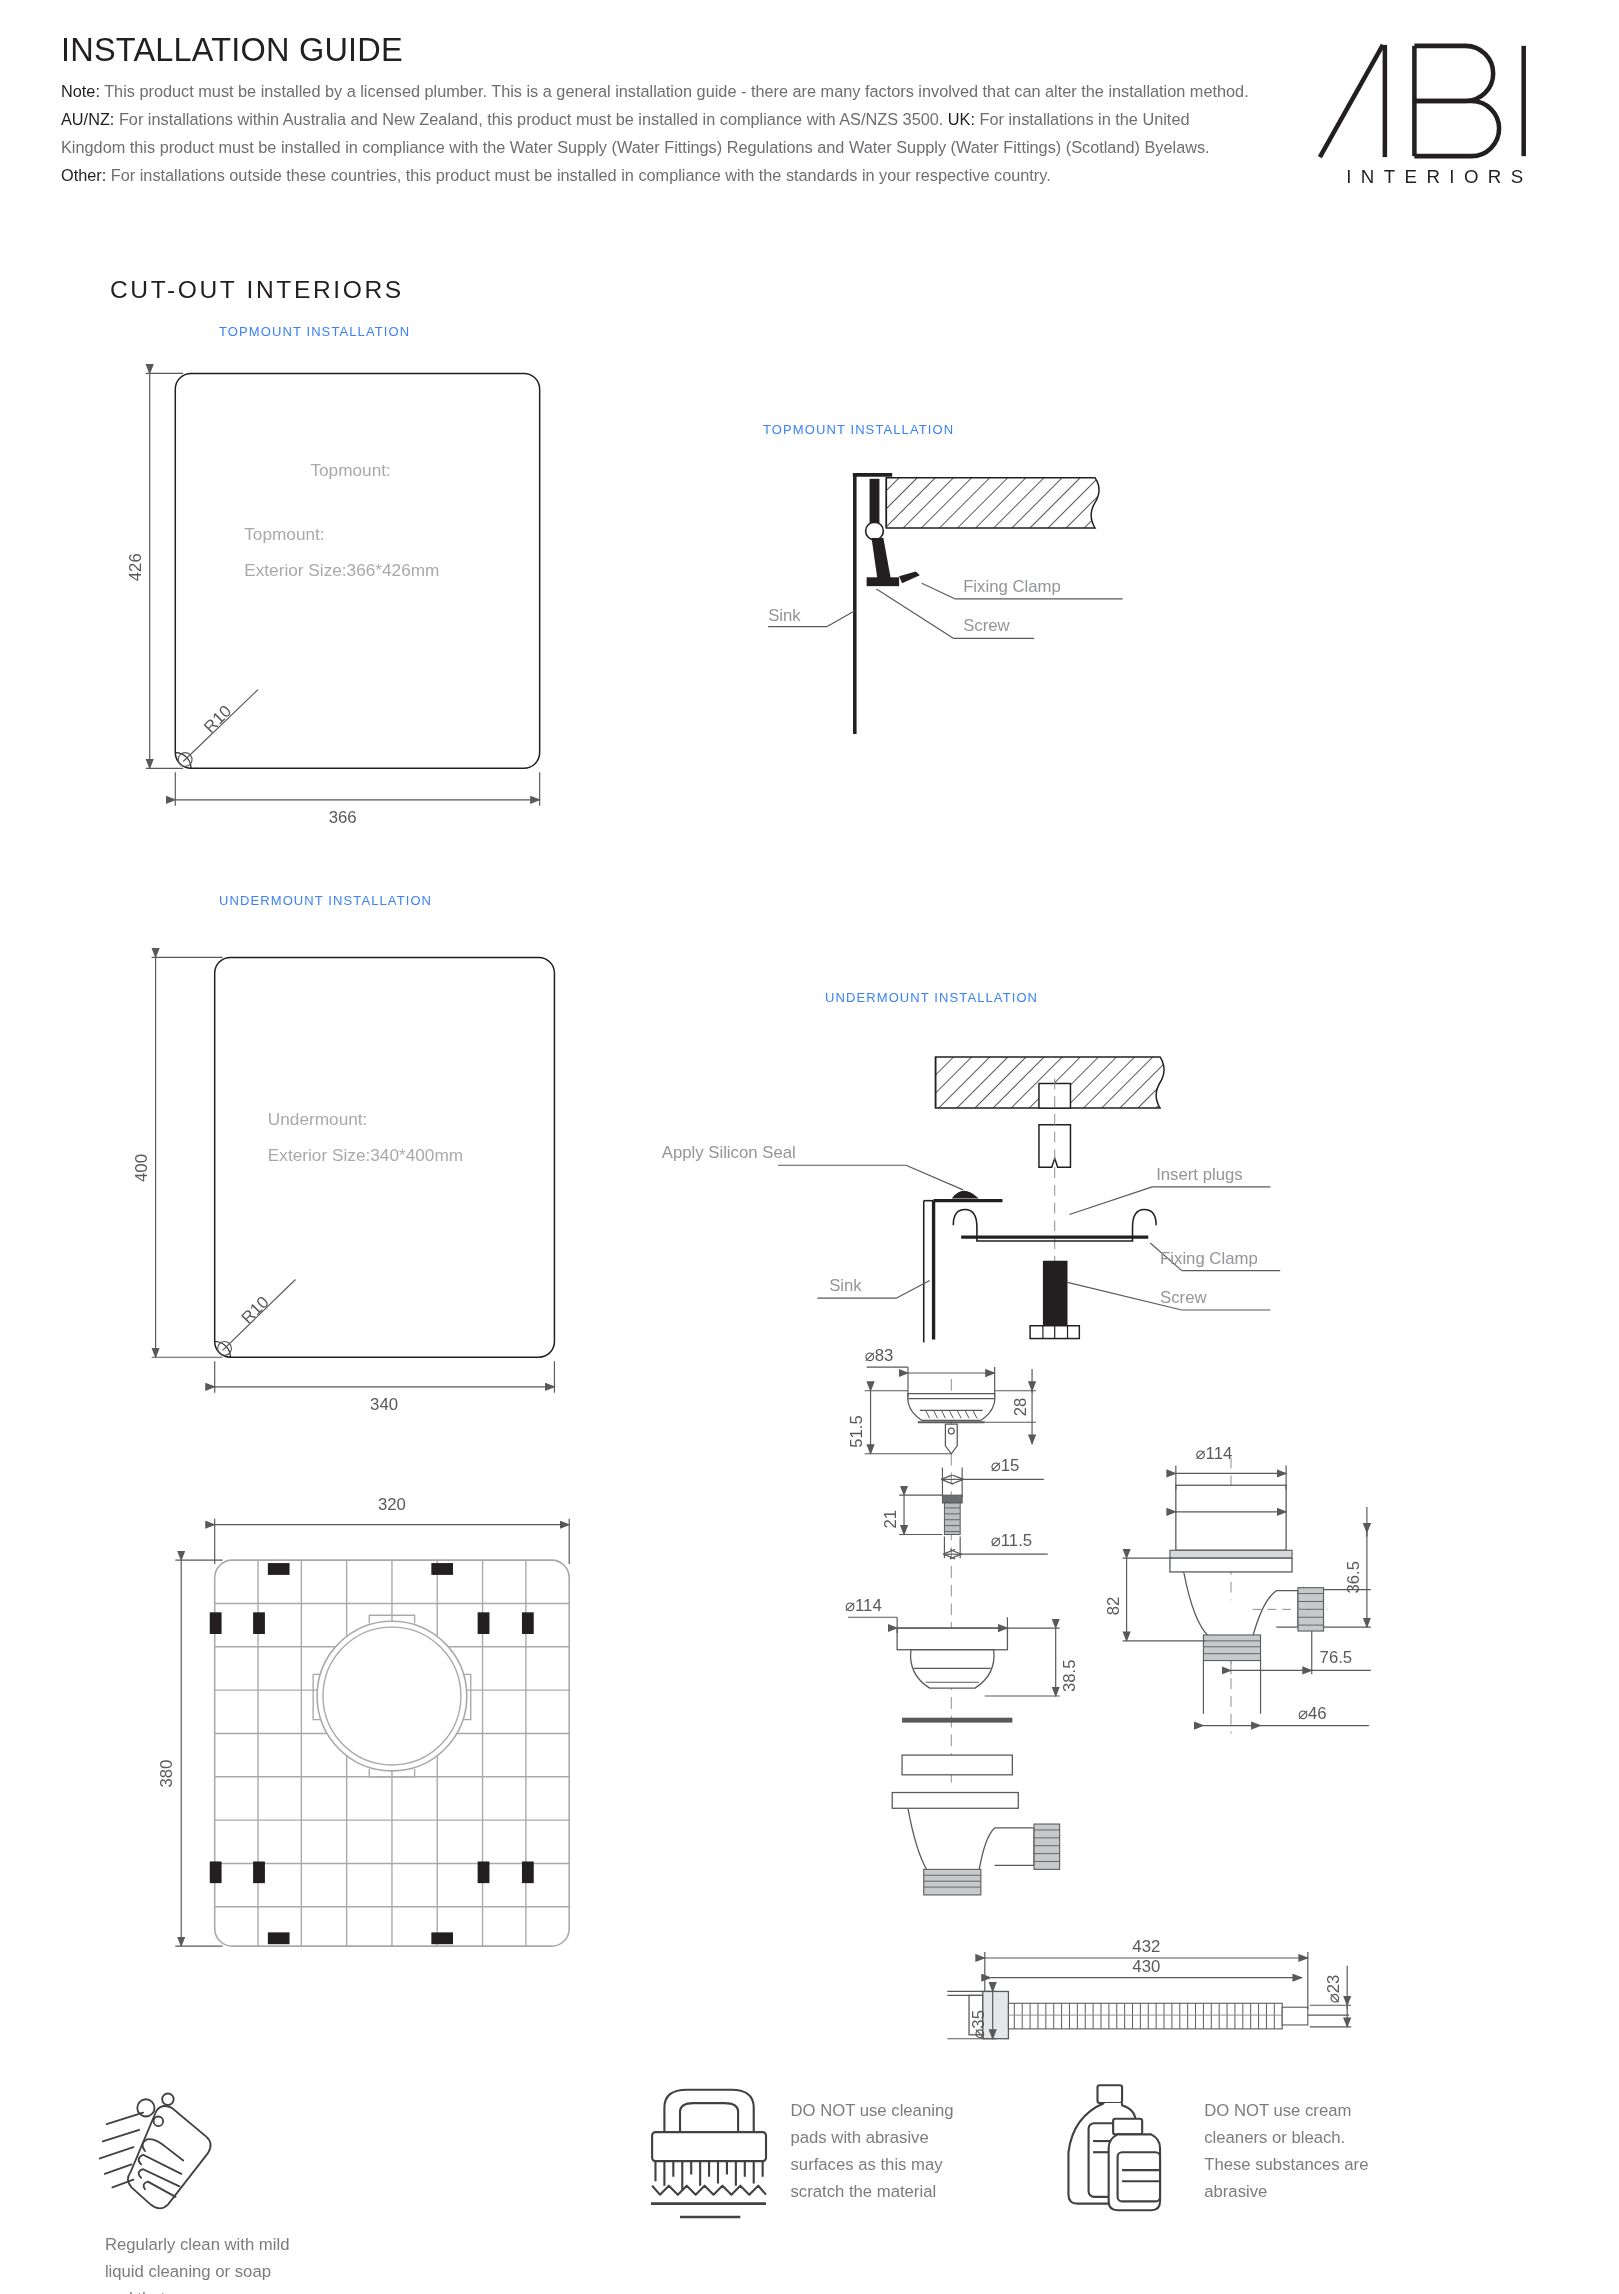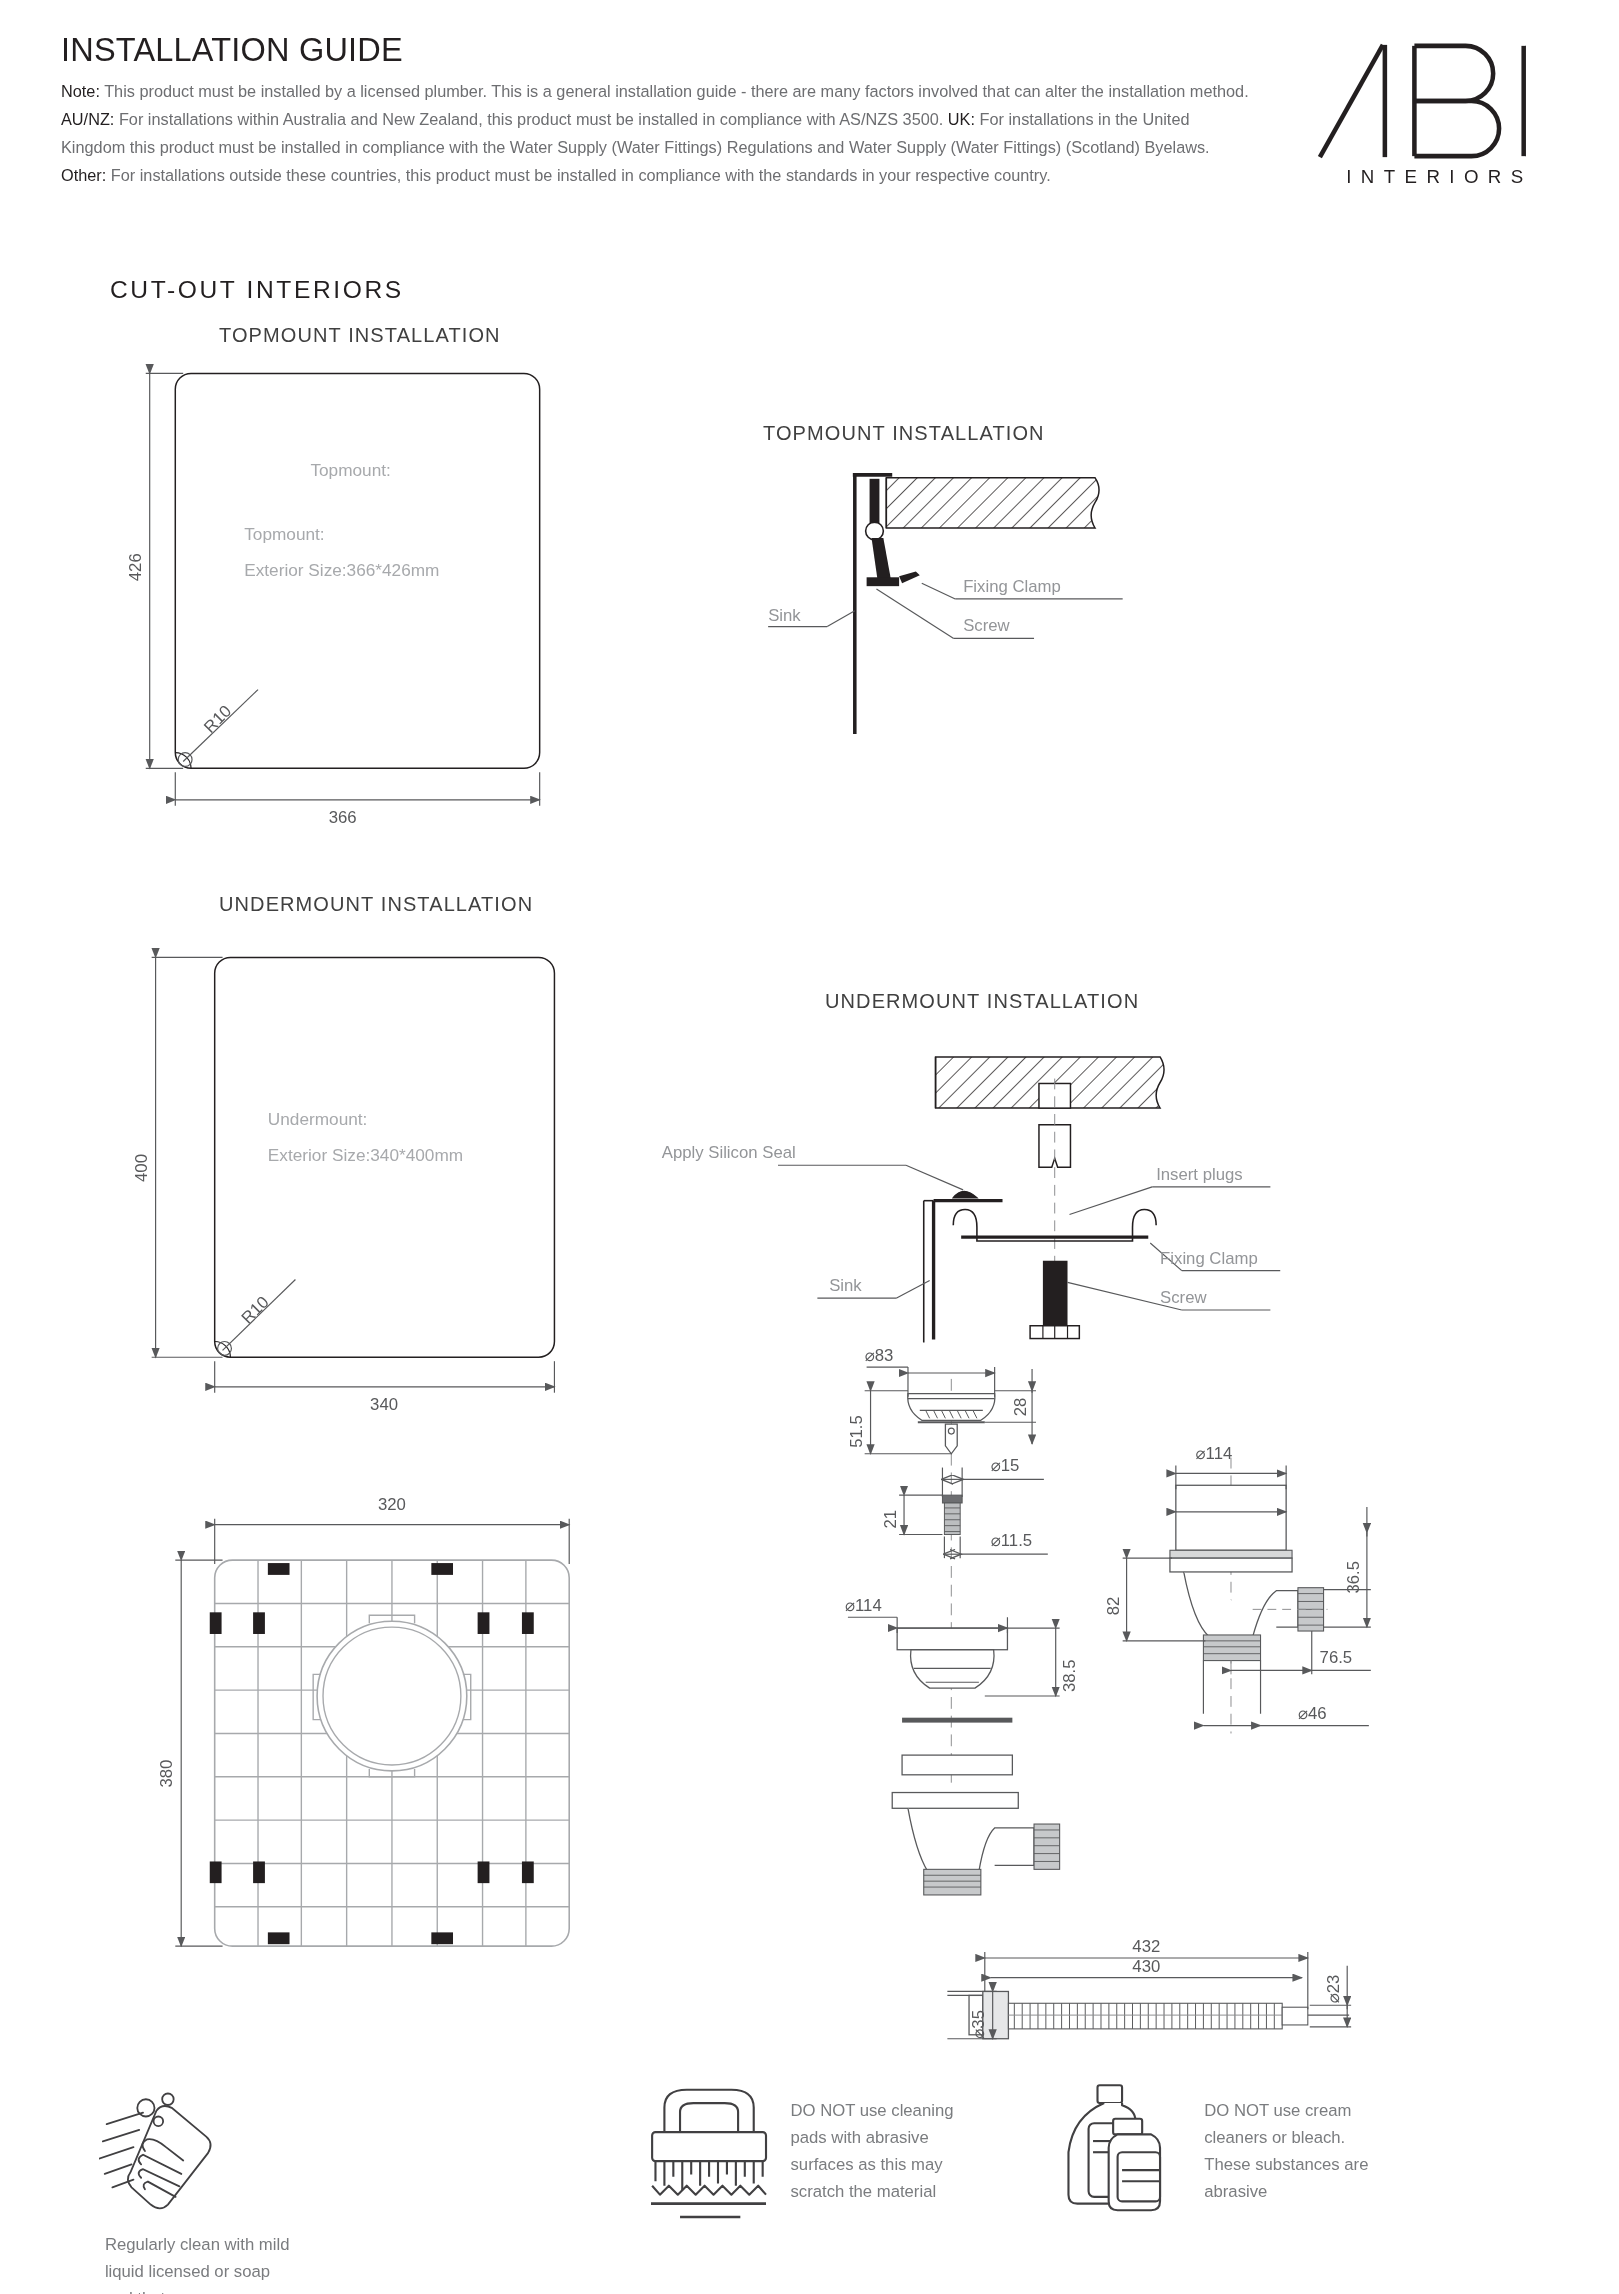--- a/index.html
+++ b/index.html
@@ -33,22 +33,22 @@
   }
 
   
   .section-title {
     position: absolute; left: 110px; top: 276px;
     font-size: 24.6px; letter-spacing: 2.6px; color: #231f20; font-weight: 400;
   }
 
   
   .diag-title {
-    position: absolute; font-size: 20px; letter-spacing: 1.1px;
-    color: #404040; font-weight: 300; white-space: nowrap;
+    position: absolute; font-size: 13px; letter-spacing: 1.1px;
+    color: #3b82f6; font-weight: 300; white-space: nowrap;
   }
 
   
   .canvas { position: absolute; left: 0; top: 0; width: 1619px; height: 2294px; pointer-events: none; }
 
   
   .care-row { position: absolute; left: 99px; top: 2083px; width: 1458px; display: flex; }
   .care-cell { display: flex; align-items: flex-start; }
   .care-cell.c1 { width: 552px; flex-direction: column; }
   .care-cell.c2 { width: 493px; }
@@ -549,21 +549,21 @@
 
         <line x1="8" y1="38" x2="46" y2="26"></line>
         <line x1="4" y1="56" x2="42" y2="44"></line>
         <line x1="0" y1="74" x2="36" y2="62"></line>
         <line x1="6" y1="90" x2="34" y2="80"></line>
         <line x1="14" y1="104" x2="36" y2="96"></line>
       </g>
     </svg>
     <div class="care-text">
       <div>Regularly clean with mild</div>
-      <div>liquid licensed or soap</div>
+      <div>liquid cleaning or soap</div>
       <div>and that</div>
     </div>
   </div>
 
   <div class="care-cell c3">
     <svg class="care-icon" viewBox="0 0 120 130">
       <g stroke="#414042" stroke-width="1.9" fill="none" stroke-linejoin="round">
 
         <path d="M 12 44 L 12 22 Q 12 6 32 6 L 72 6 Q 92 6 92 22 L 92 44"></path>
 

